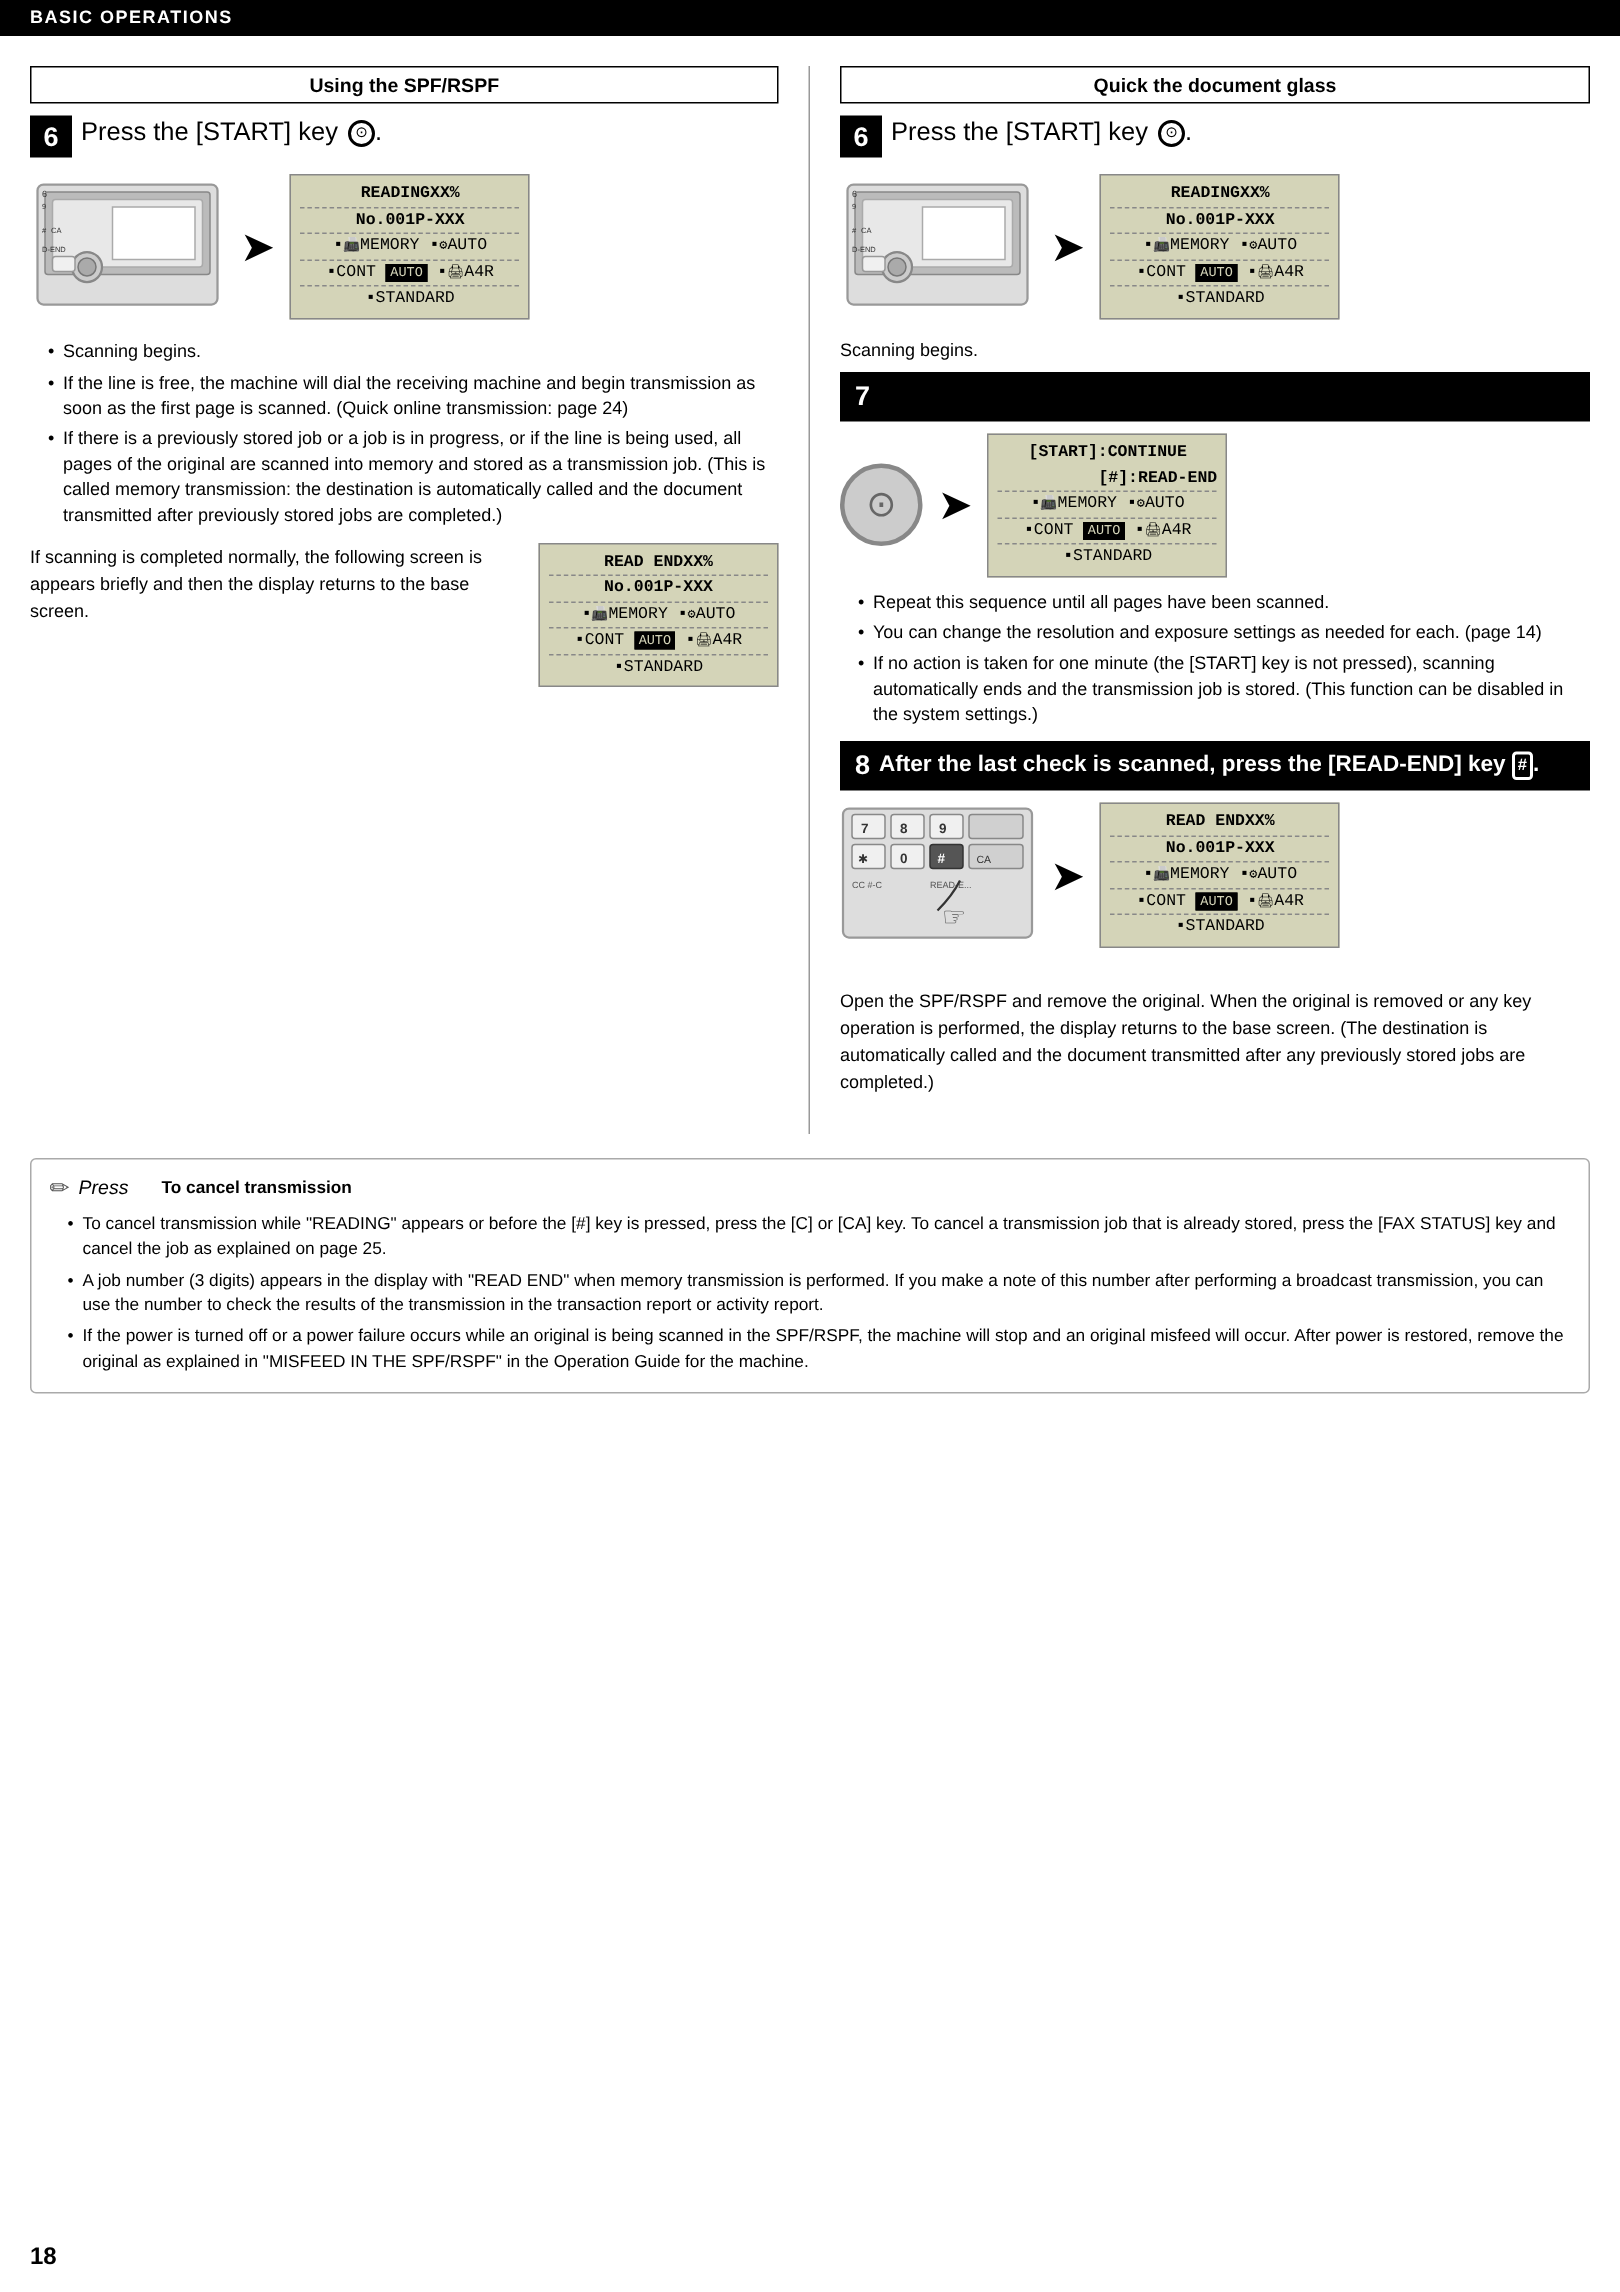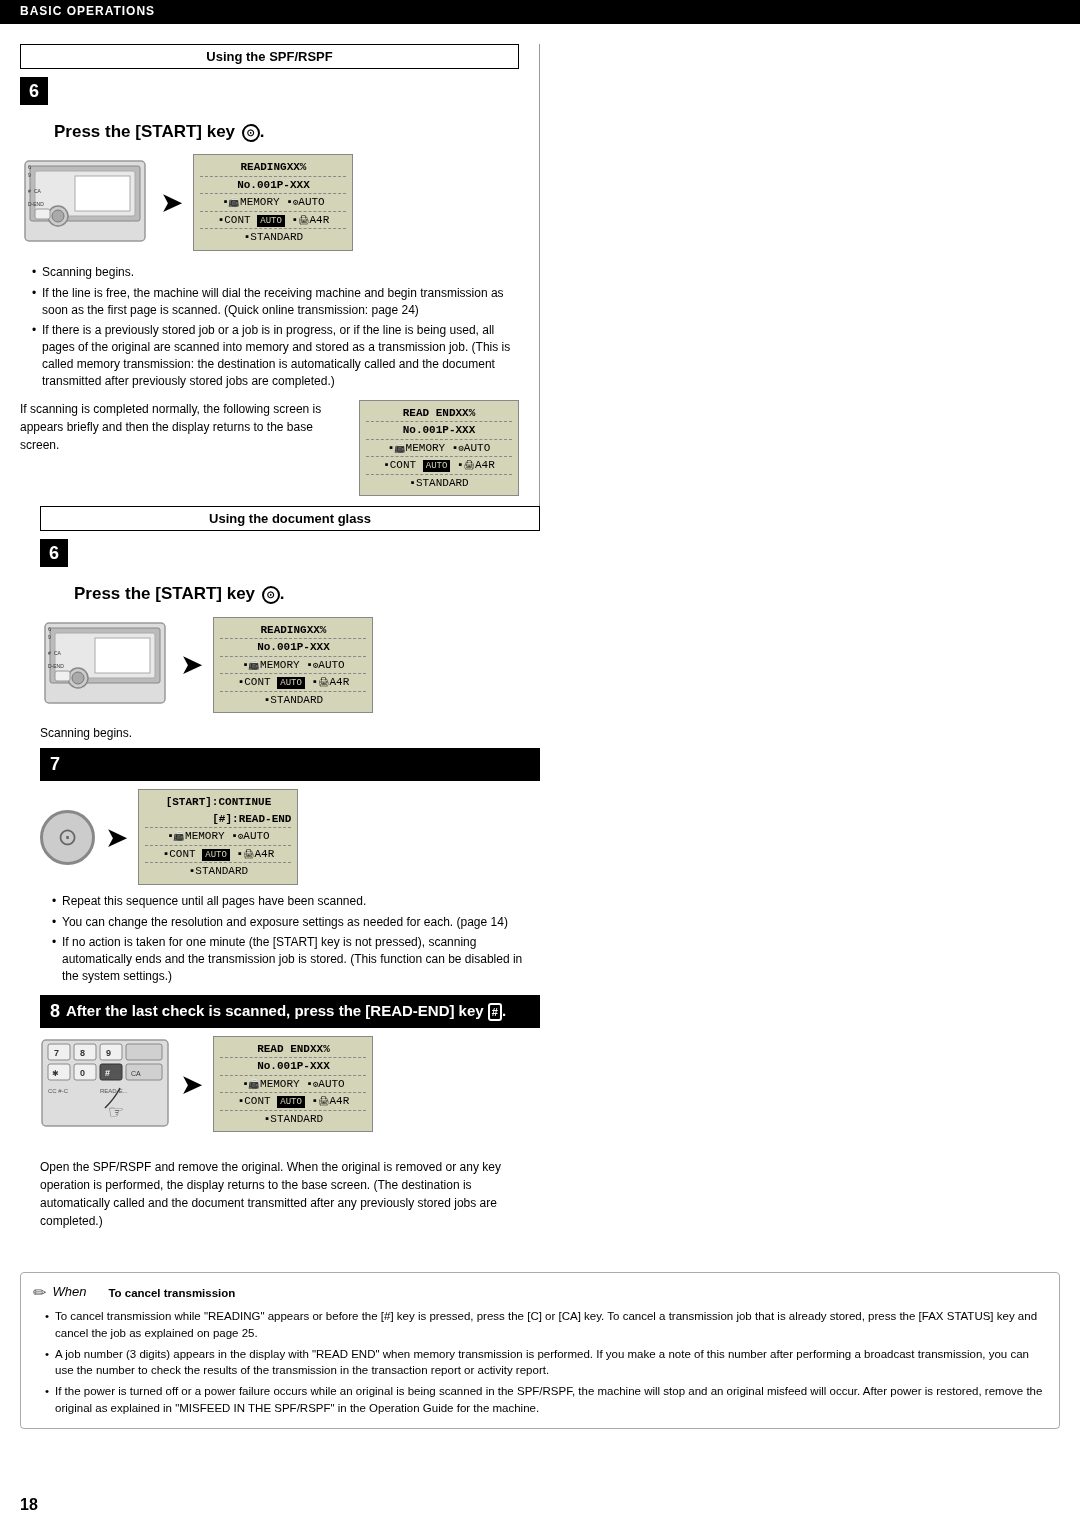--- a/index.html
+++ b/index.html
@@ -21,21 +21,20 @@
     .header {
       background: #000;
       color: #fff;
       font-weight: bold;
       font-size: 12px;
       padding: 4px 20px;
       letter-spacing: 1px;
     }
     .main-content {
       display: flex;
-      flex-direction: column;
       padding: 10px 20px 0 20px;
     }
     .left-col {
       width: 50%;
       padding-right: 20px;
       border-right: 1px solid #999;
     }
     .right-col {
       width: 50%;
       padding-left: 20px;
@@ -63,23 +62,22 @@
       width: 28px;
       height: 28px;
       display: flex;
       align-items: center;
       justify-content: center;
       flex-shrink: 0;
       margin-right: 6px;
     }
     .step-text {
       font-size: 17px;
-      font-weight: bold;
+      font-weight: normal;
       line-height: 1.3;
-      margin-top: 44px;
     }
     .step-text .start-icon {
       display: inline-block;
       width: 18px;
       height: 18px;
       border-radius: 50%;
       border: 2px solid #000;
       text-align: center;
       line-height: 14px;
       font-size: 10px;
@@ -372,21 +370,21 @@
             <span>▪STANDARD</span>
           </div>
         </div>
       </div>
 
     </div>
 
     <div class="right-col">
 
       
-      <div class="section-header-box">Using the document glass</div>
+      <div class="section-header-box">Quick the document glass</div>
 
       
       <div class="step-heading">
         <div class="step-number">6</div>
         <div class="step-text">
           <span>Press the [START] key</span>
           <span class="start-icon">⊙</span>.
         </div>
       </div>
 
@@ -537,21 +535,21 @@
       
       <div class="open-spf-text">Open the SPF/RSPF and remove the original. When the original is removed or any key operation is performed, the display returns to the base screen. (The destination is automatically called and the document transmitted after any previously stored jobs are completed.)</div>
 
     </div>
 
   </div>
 
   <div class="note-box">
     <div class="note-header">
       <span class="note-icon">✏</span>
-      <span style="font-style:italic;font-size:13px;">When</span>
+      <span style="font-style:italic;font-size:13px;">Press</span>
       <span style="margin-left:16px;">
         <strong>To cancel transmission</strong>
       </span>
     </div>
     <ul>
       <li class="note-bullet">To cancel transmission while "READING" appears or before the [#] key is pressed, press the [C] or [CA] key. To cancel a transmission job that is already stored, press the [FAX STATUS] key and cancel the job as explained on page 25.</li>
       <li class="note-bullet">A job number (3 digits) appears in the display with "READ END" when memory transmission is performed. If you make a note of this number after performing a broadcast transmission, you can use the number to check the results of the transmission in the transaction report or activity report.</li>
       <li class="note-bullet">If the power is turned off or a power failure occurs while an original is being scanned in the SPF/RSPF, the machine will stop and an original misfeed will occur. After power is restored, remove the original as explained in "MISFEED IN THE SPF/RSPF" in the Operation Guide for the machine.</li>
     </ul>
   </div>

